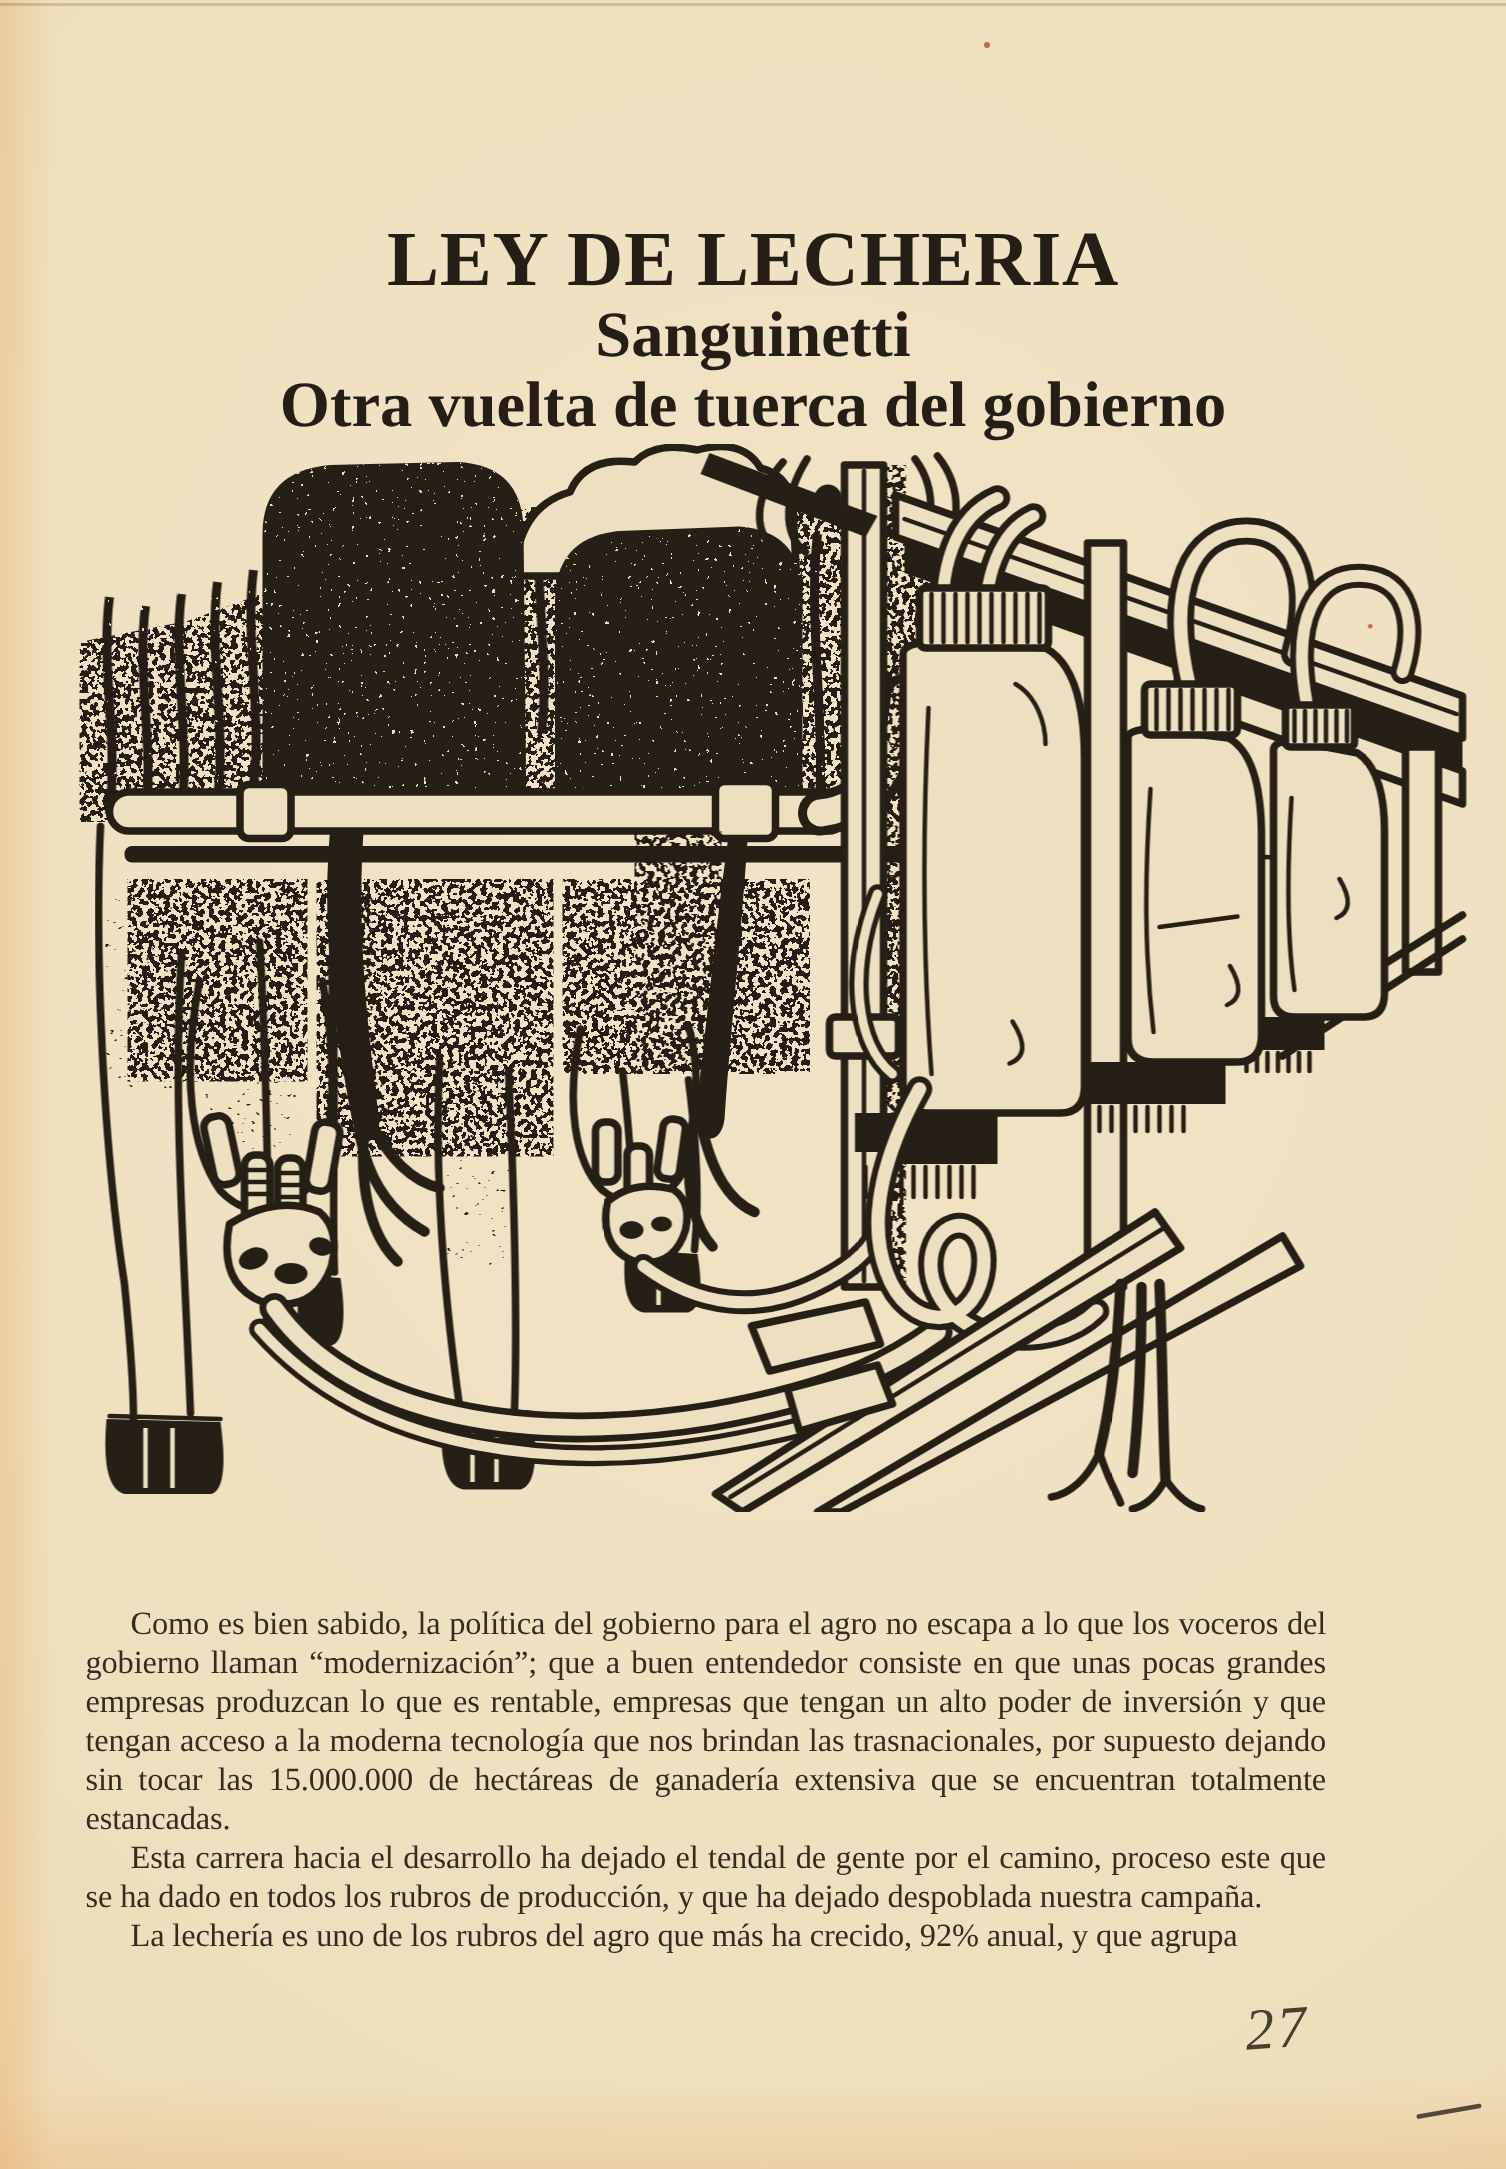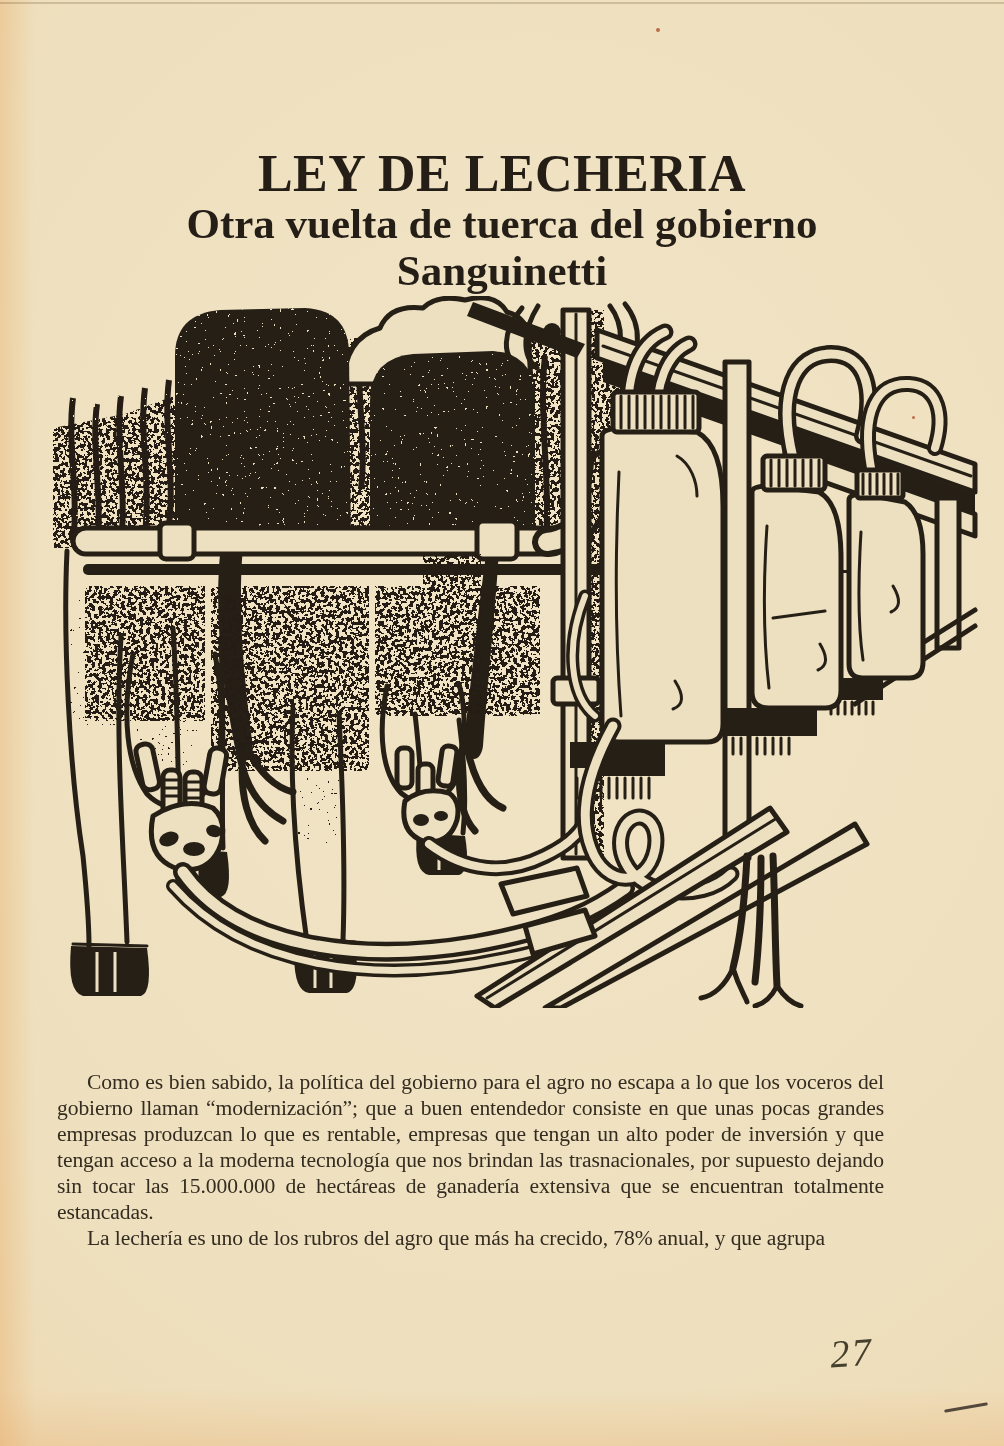--- a/index.html
+++ b/index.html
@@ -41,22 +41,22 @@
   .tw{stroke:#ece0c1;fill:none;stroke-linecap:round}
 </style>
 </head>
 <body>
 
 <div class="page">
   <div class="scan-edge"></div>
 
   <header class="header">
     <h1>LEY DE LECHERIA</h1>
+    <p class="sub">Sanguinetti</p>
     <p class="sub">Otra vuelta de tuerca del gobierno</p>
-    <p class="sub">Sanguinetti</p>
   </header>
 
   <figure class="figure">
     <svg width="955" height="712" viewBox="0 0 955 712" xmlns="http://www.w3.org/2000/svg">
       <defs>
         <filter id="grA" x="-10%" y="-10%" width="120%" height="120%">
           <feTurbulence type="fractalNoise" baseFrequency="0.27" numOctaves="2" seed="11" result="n"></feTurbulence>
           <feComponentTransfer in="n" result="m">
               <feFuncA type="discrete" tableValues="0 0 1 1"></feFuncA>
             </feComponentTransfer>
@@ -313,20 +313,21 @@
       <path class="fw" d="M476,588 L552,572 L562,600 L488,618 Z"></path>
       <path class="fw" d="M500,630 L560,614 L570,640 L508,658 Z"></path>
 
       <path class="ik7" d="M722,560 C720,600 716,640 708,672 M736,562 C736,605 734,650 730,686 M748,560 C750,605 750,652 752,690"></path>
       <path class="ik" d="M708,672 C700,690 688,700 676,702 M708,672 C714,692 720,700 722,706 M752,690 C746,702 738,708 730,710 M752,690 C760,702 768,708 776,710"></path>
     </svg>
   </figure>
 
   <section class="body-text">
     <p>Como es bien sabido, la política del gobierno para el agro no escapa a lo que los voceros del gobierno llaman “modernización”; que a buen entendedor consiste en que unas pocas grandes empresas produzcan lo que es rentable, empresas que tengan un alto poder de inversión y que tengan acceso a la moderna tecnología que nos brindan las trasnacionales, por supuesto dejando sin tocar las 15.000.000 de hectáreas de ganadería extensiva que se encuentran totalmente estancadas.</p>
-    <p>La lechería es uno de los rubros del agro que más ha crecido, 78% anual, y que agrupa</p>
+    <p>Esta carrera hacia el desarrollo ha dejado el tendal de gente por el camino, proceso este que se ha dado en todos los rubros de producción, y que ha dejado despoblada nuestra campaña.</p>
+    <p>La lechería es uno de los rubros del agro que más ha crecido, 92% anual, y que agrupa</p>
   </section>
 
   <div class="page-number">27</div>
   <div class="pen-mark"></div>
   <div class="speck" style="left:656px;top:28px;"></div>
   <div class="speck" style="left:912px;top:416px;width:3px;height:3px;"></div>
 </div>
 
 </body></html>

